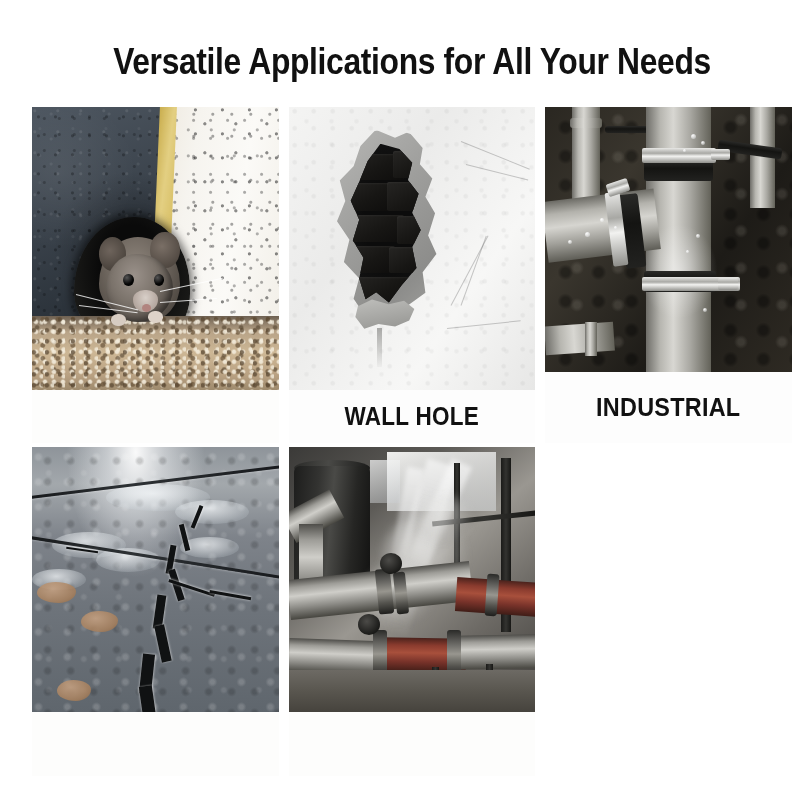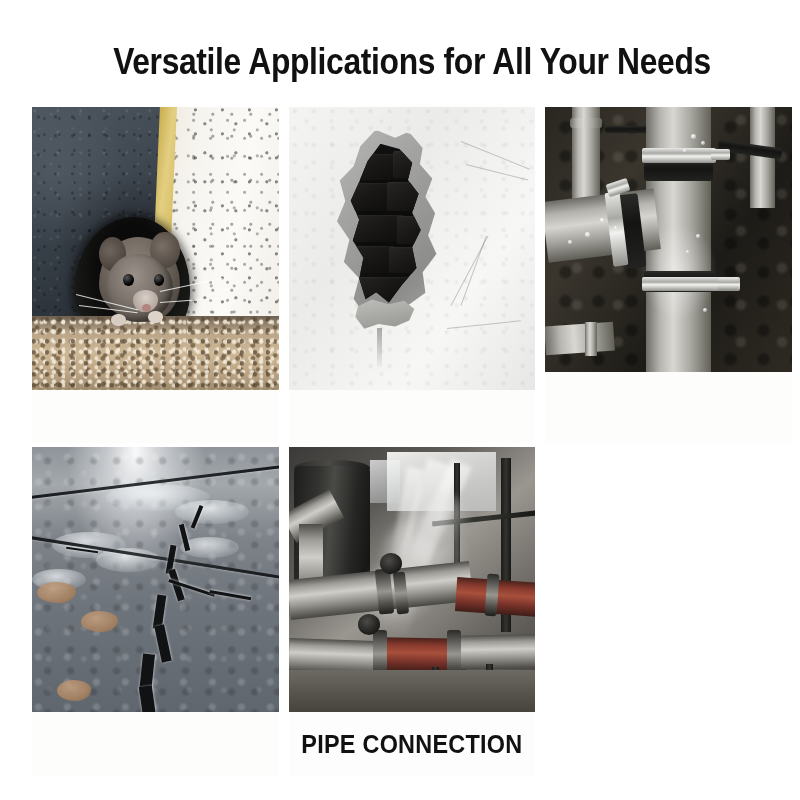--- a/index.html
+++ b/index.html
@@ -518,20 +518,23 @@
           <div class="wh-brick" style="position:absolute;left:46%;top:22%;width:50%;height:17%;"></div>
           <div class="wh-brick" style="position:absolute;left:10%;top:41%;width:52%;height:16%;"></div>
           <div class="wh-brick" style="position:absolute;left:56%;top:42%;width:40%;height:16%;"></div>
           <div class="wh-brick" style="position:absolute;left:6%;top:59%;width:48%;height:16%;"></div>
           <div class="wh-brick" style="position:absolute;left:48%;top:60%;width:44%;height:15%;"></div>
           <div class="wh-brick" style="position:absolute;left:14%;top:77%;width:54%;height:15%;"></div>
         </div>
         <div class="layer wh-debris"></div>
         <div class="layer wh-drip"></div>
       </div>
+      <div class="caption">
+        <span>WALL HOLE</span>
+      </div>
     </div>
 
     <div class="card row2">
       <div class="thumb">
         <div class="layer in-bg"></div>
         <div class="layer in-pipe-v" style="left:11%;top:0;width:11%;height:46%;"></div>
         <div class="layer in-pipe-v" style="left:10%;top:4%;width:13%;height:4%;border-radius:3px;"></div>
         <div class="layer in-pipe-v" style="left:83%;top:0;width:10%;height:38%;"></div>
         <div class="layer in-coupling" style="left:24%;top:7%;width:30%;height:3%;"></div>
         <div class="layer in-coupling" style="left:70%;top:14%;width:26%;height:4%;transform:rotate(8deg);"></div>
@@ -560,20 +563,23 @@
         <div class="in-drop" style="left:63%;top:13%;width:4px;height:4px;"></div>
         <div class="in-drop" style="left:56%;top:16%;width:3px;height:3px;"></div>
         <div class="in-drop" style="left:22%;top:42%;width:4px;height:4px;"></div>
         <div class="in-drop" style="left:16%;top:47%;width:5px;height:5px;"></div>
         <div class="in-drop" style="left:28%;top:45%;width:3px;height:3px;"></div>
         <div class="in-drop" style="left:9%;top:50%;width:4px;height:4px;"></div>
         <div class="in-drop" style="left:61%;top:48%;width:4px;height:4px;"></div>
         <div class="in-drop" style="left:57%;top:54%;width:3px;height:3px;"></div>
         <div class="in-drop" style="left:64%;top:76%;width:4px;height:4px;"></div>
       </div>
+      <div class="caption">
+        <span>INDUSTRIAL</span>
+      </div>
     </div>
 
     <div class="card row2">
       <div class="thumb">
         <div class="layer cr-floor"></div>
 
         <div class="cr-wet" style="left:30%;top:14%;width:42%;height:10%;"></div>
         <div class="cr-wet" style="left:58%;top:20%;width:30%;height:9%;"></div>
         <div class="cr-wet" style="left:8%;top:32%;width:30%;height:10%;"></div>
         <div class="cr-wet" style="left:26%;top:38%;width:26%;height:9%;"></div>
@@ -640,19 +646,16 @@
         <div class="pc-flange" style="left:34%;top:69%;width:6%;height:18%;"></div>
         <div class="pc-flange" style="left:64%;top:69%;width:6%;height:18%;"></div>
         <div class="pc-valve" style="left:28%;top:63%;width:9%;height:8%;"></div>
 
         <div class="pc-column" style="left:20%;top:84%;width:3%;height:16%;"></div>
         <div class="pc-column" style="left:58%;top:83%;width:3%;height:17%;"></div>
         <div class="pc-column" style="left:80%;top:82%;width:3%;height:18%;"></div>
 
         <div class="layer pc-floor"></div>
       </div>
-      <div class="caption">
-        <span>PIPE CONNECTION</span>
-      </div>
     </div>
 
   </div>
 </div>
 
 </body></html>

